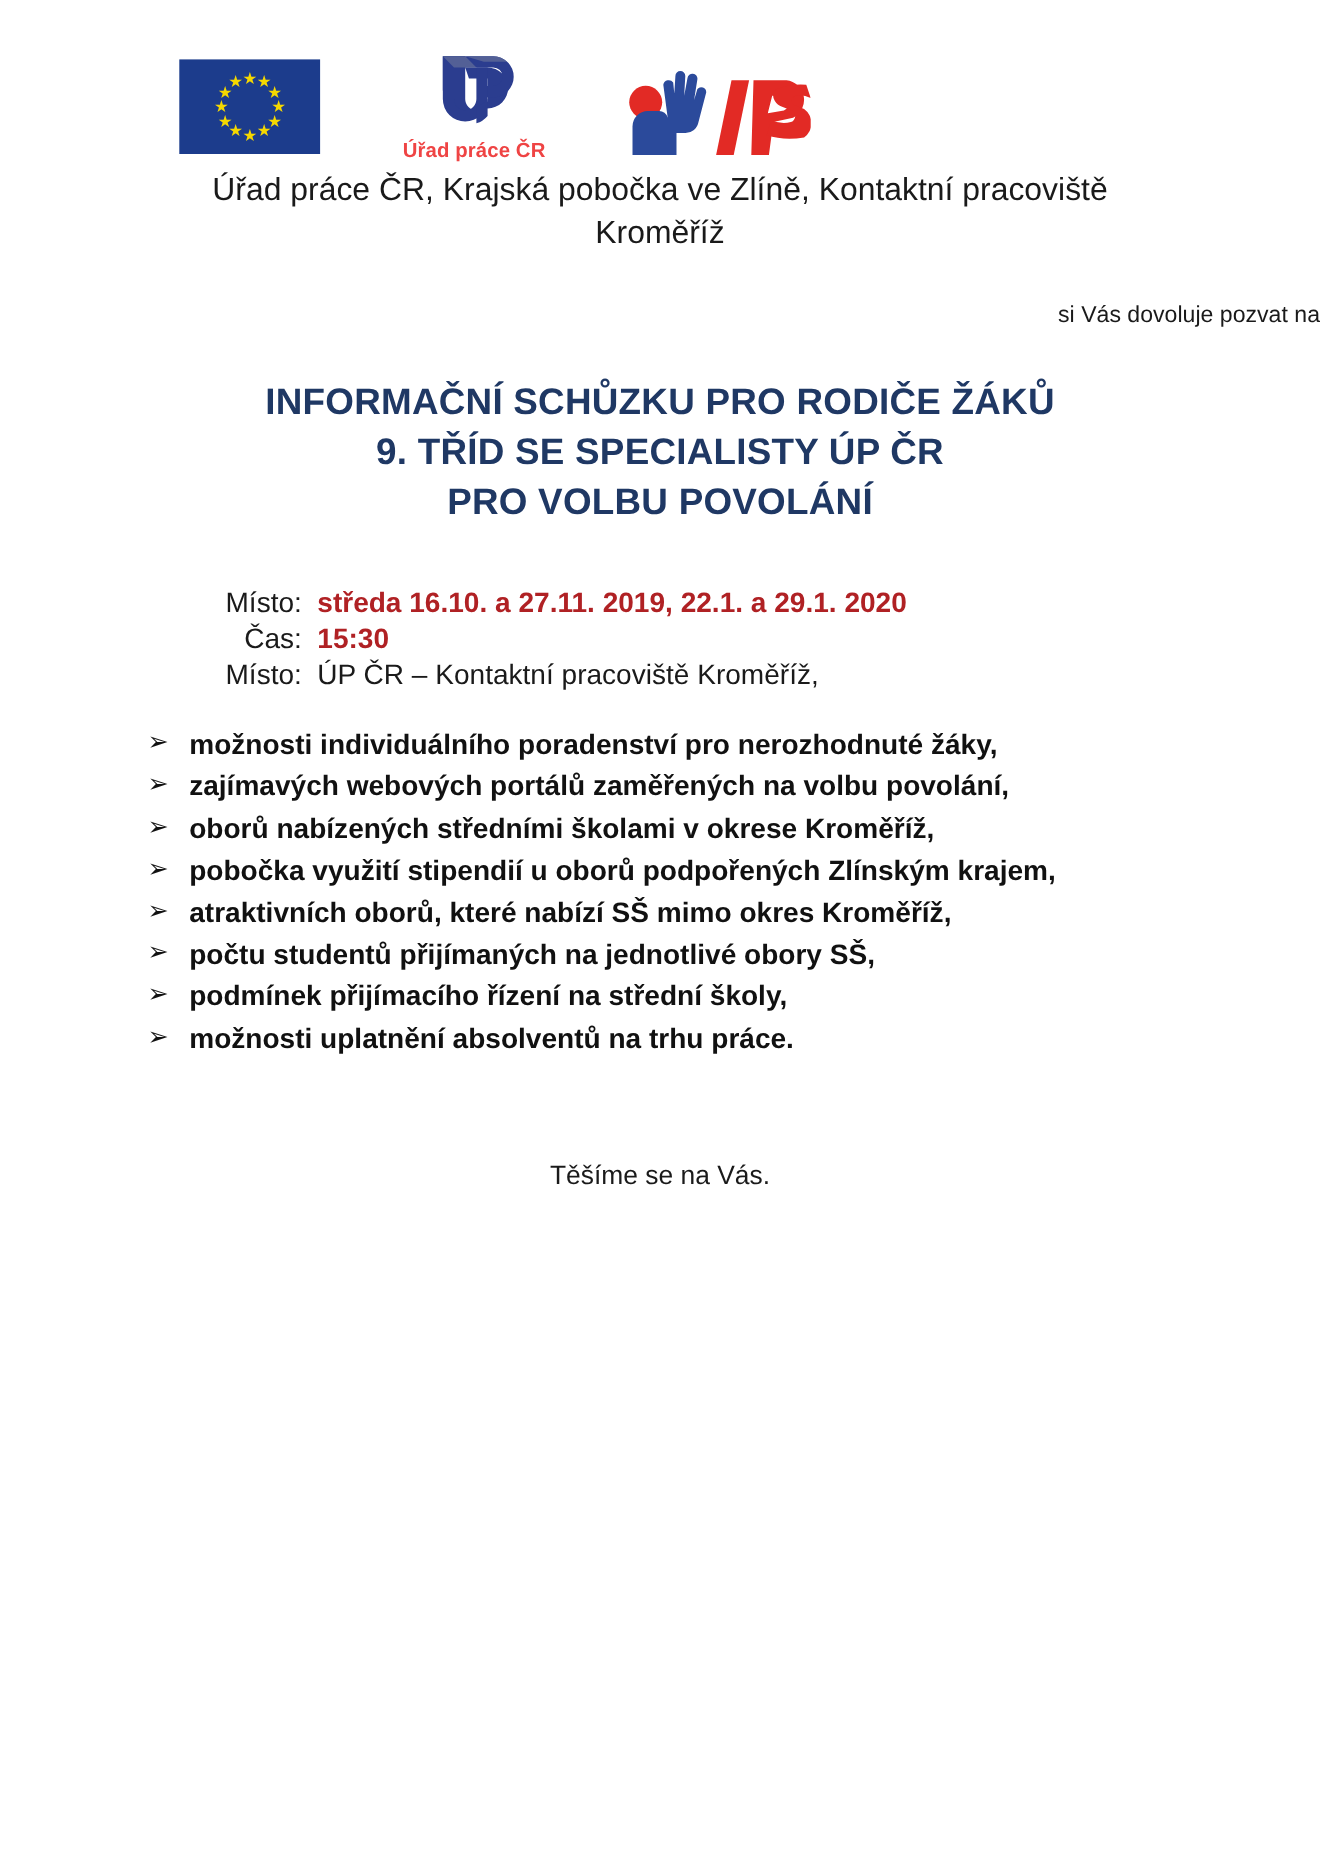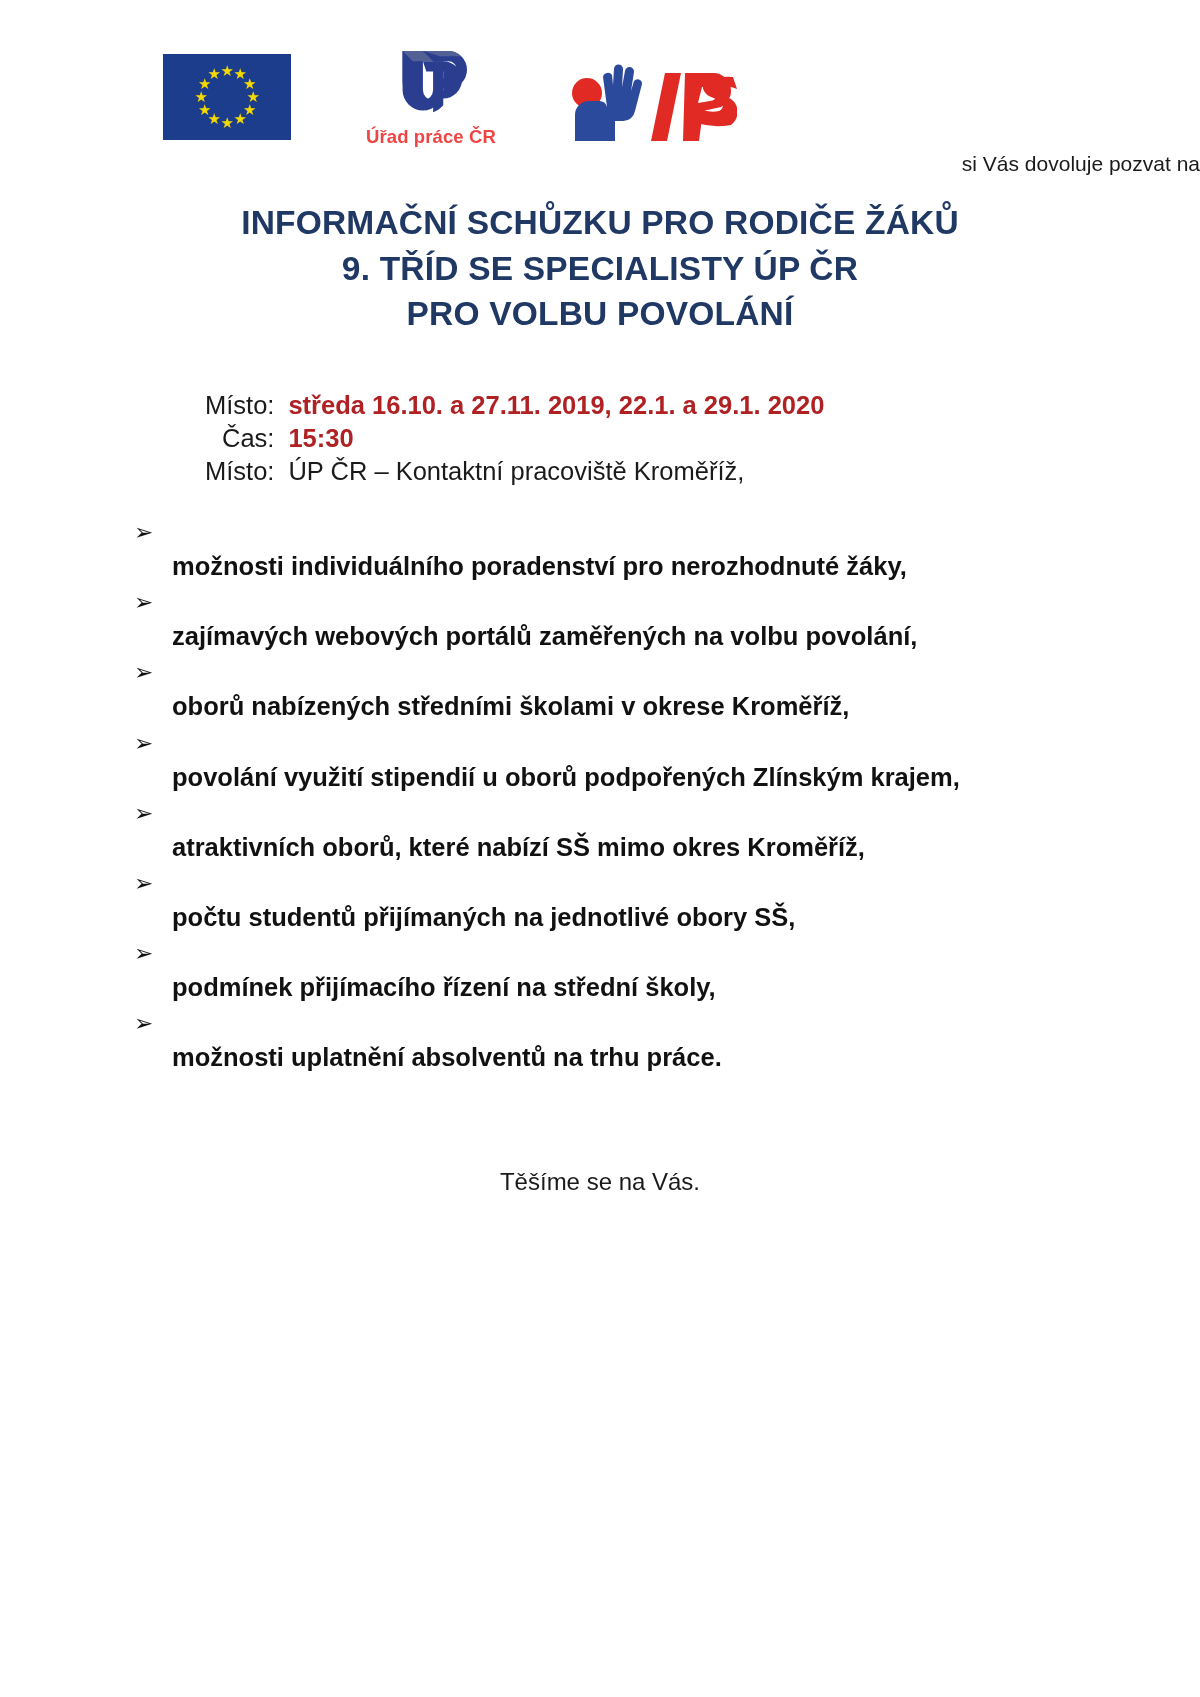--- a/index.html
+++ b/index.html
@@ -104,21 +104,21 @@
   }
 
   .invite-line {
     margin: 44px auto 0 auto;
     text-align: right;
     font-size: 21px;
     color: #1a1a1a;
   }
 
   .main-title {
-    margin: 24px auto 0 auto;
+    margin: 44px auto 0 auto;
     width: 1000px;
     text-align: center;
     color: #1f3864;
     font-size: 33.5px;
     font-weight: bold;
     line-height: 1.36;
     letter-spacing: .2px;
   }
 
   
@@ -167,21 +167,21 @@
     width: 44px;
     flex: none;
     font-size: 23px;
     font-weight: normal;
     line-height: 1.42;
     color: #111;
     font-family: "DejaVu Sans", sans-serif;
     padding-left: 6px;
     box-sizing: border-box;
   }
-  .bullet-text { flex: 1; margin-top: 32px; }
+  .bullet-text { flex: 1; }
 
   .closing {
     margin: 92px auto 0 auto;
     text-align: center;
     font-size: 24px;
     color: #1a1a1a;
   }
 </style>
 </head>
 <body>
@@ -237,20 +237,21 @@
                    M155 38 L151 54 L163 52 a7 7 0 0 0 0 -14 Z"></path>
           <path d="M186 28 a30 14 0 0 0 -30 6 a12 12 0 0 0 8 14 l10 4
                    a6 6 0 0 1 -2 10 a26 26 0 0 1 -18 -2 L150 74
                    a36 16 0 0 0 34 2 a16 16 0 0 0 0 -26 l-10 -4
                    a5 5 0 0 1 2 -8 a24 24 0 0 1 14 2 Z"></path>
         </g>
       </svg>
     </div>
   </div>
 
+  <div class="org-line">Úřad práce ČR, Krajská pobočka ve Zlíně, Kontaktní pracoviště Kroměříž</div>
 
   <div class="invite-line">si Vás dovoluje pozvat na</div>
 
   <div class="main-title">
     <div>INFORMAČNÍ SCHŮZKU PRO RODIČE ŽÁKŮ</div>
     <div>9. TŘÍD SE SPECIALISTY ÚP ČR</div>
     <div>PRO VOLBU POVOLÁNÍ</div>
   </div>
 
   <div class="details">
@@ -281,21 +282,21 @@
       <div class="bullet-row">
         <span class="bullet-mark">➢</span>
         <span class="bullet-text">zajímavých webových portálů zaměřených na volbu povolání,</span>
       </div>
       <div class="bullet-row">
         <span class="bullet-mark">➢</span>
         <span class="bullet-text">oborů nabízených středními školami v okrese Kroměříž,</span>
       </div>
       <div class="bullet-row">
         <span class="bullet-mark">➢</span>
-        <span class="bullet-text">povolání využití stipendií u oborů podpořených Zlínským krajem,</span>
+        <span class="bullet-text">pobočka využití stipendií u oborů podpořených Zlínským krajem,</span>
       </div>
       <div class="bullet-row">
         <span class="bullet-mark">➢</span>
         <span class="bullet-text">atraktivních oborů, které nabízí SŠ mimo okres Kroměříž,</span>
       </div>
       <div class="bullet-row">
         <span class="bullet-mark">➢</span>
         <span class="bullet-text">počtu studentů přijímaných na jednotlivé obory SŠ,</span>
       </div>
       <div class="bullet-row">

